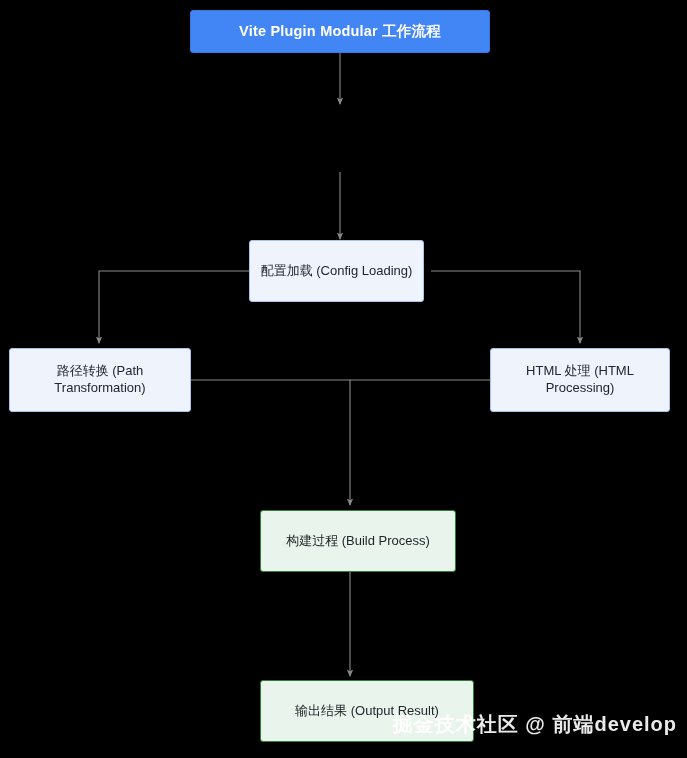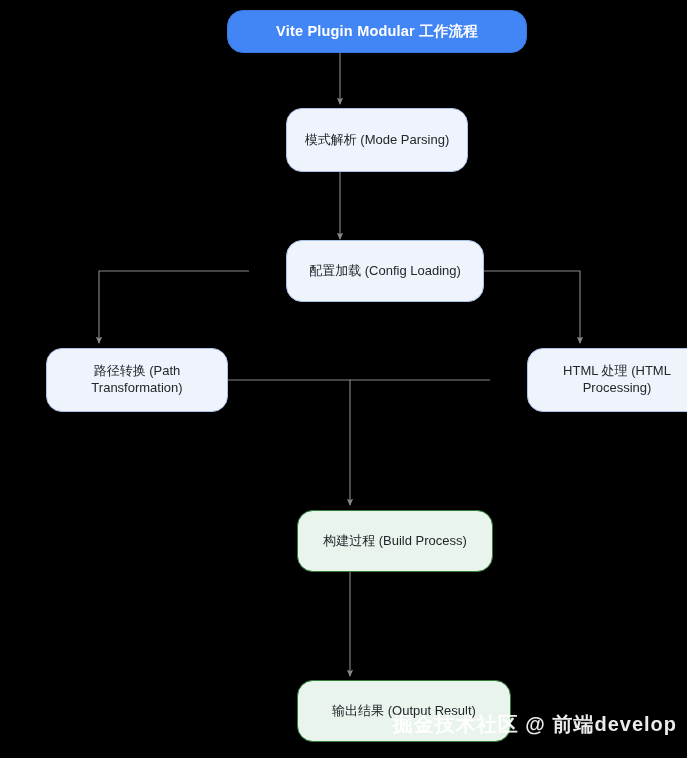--- a/index.html
+++ b/index.html
@@ -25,25 +25,24 @@
     height: 758px;
     pointer-events: none;
   }
   .node {
     position: absolute;
     box-sizing: border-box;
     display: flex;
     align-items: center;
     justify-content: center;
     text-align: center;
-    border-radius: 16px;
+    border-radius: 3px;
     font-size: 13px;
     line-height: 1.3;
     padding: 4px 10px;
-    margin-left: 37px;
   }
   .node-title {
     background: #4285f4;
     border: 1px solid #3a7ae0;
     color: #ffffff;
     font-weight: bold;
     font-size: 14.5px;
     letter-spacing: 0.2px;
   }
   .node-blue {
@@ -99,23 +98,22 @@
       <path d="M350,572 L350,676"></path>
     </g>
     <g stroke="#8a8a8a" stroke-width="1.1" fill="none">
 
       <path d="M490,380 L350,380"></path>
     </g>
   </svg>
 
   <div class="node node-title" style="left:190px; top:10px; width:300px; height:43px;">Vite Plugin Modular 工作流程</div>
 
-  <div class="node node-blue" style="left:249px; top:108px; width:182px; height:64px;">模式解析 (Mode Parsing)</div>
 
-  <div class="node node-blue" style="left:249px; top:240px; width:198px; height:62px;">配置加载 (Config Loading)</div>
+  <div class="node node-blue" style="left:249px; top:240px; width:175px; height:62px;">配置加载 (Config Loading)</div>
 
   <div class="node node-blue" style="left:490px; top:348px; width:180px; height:64px;">HTML 处理 (HTML Processing)</div>
 
   <div class="node node-blue" style="left:9px; top:348px; width:182px; height:64px;">路径转换 (Path Transformation)</div>
 
   <div class="node node-green" style="left:260px; top:510px; width:196px; height:62px;">构建过程 (Build Process)</div>
 
   <div class="node node-green" style="left:260px; top:680px; width:214px; height:62px;">输出结果 (Output Result)</div>
 
   <div id="watermark">掘金技术社区 @ 前端develop</div>

